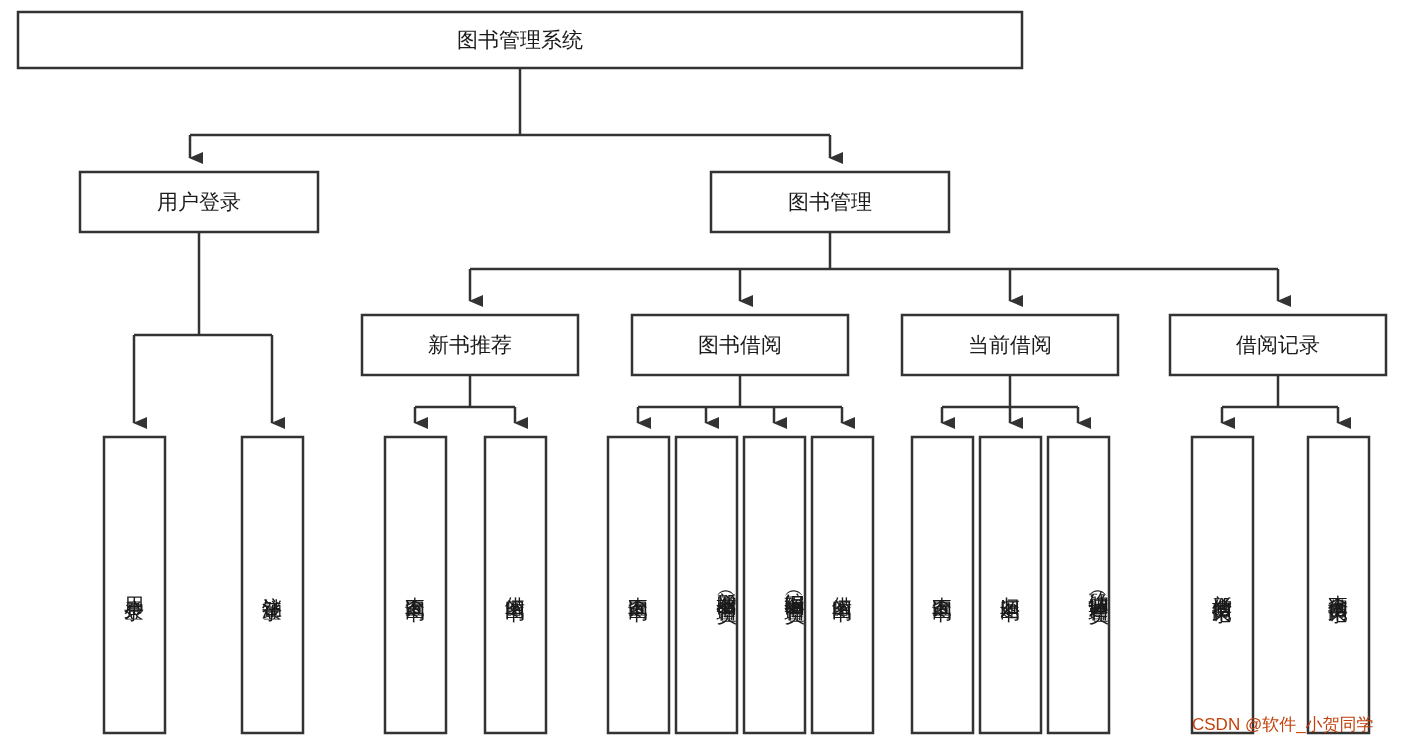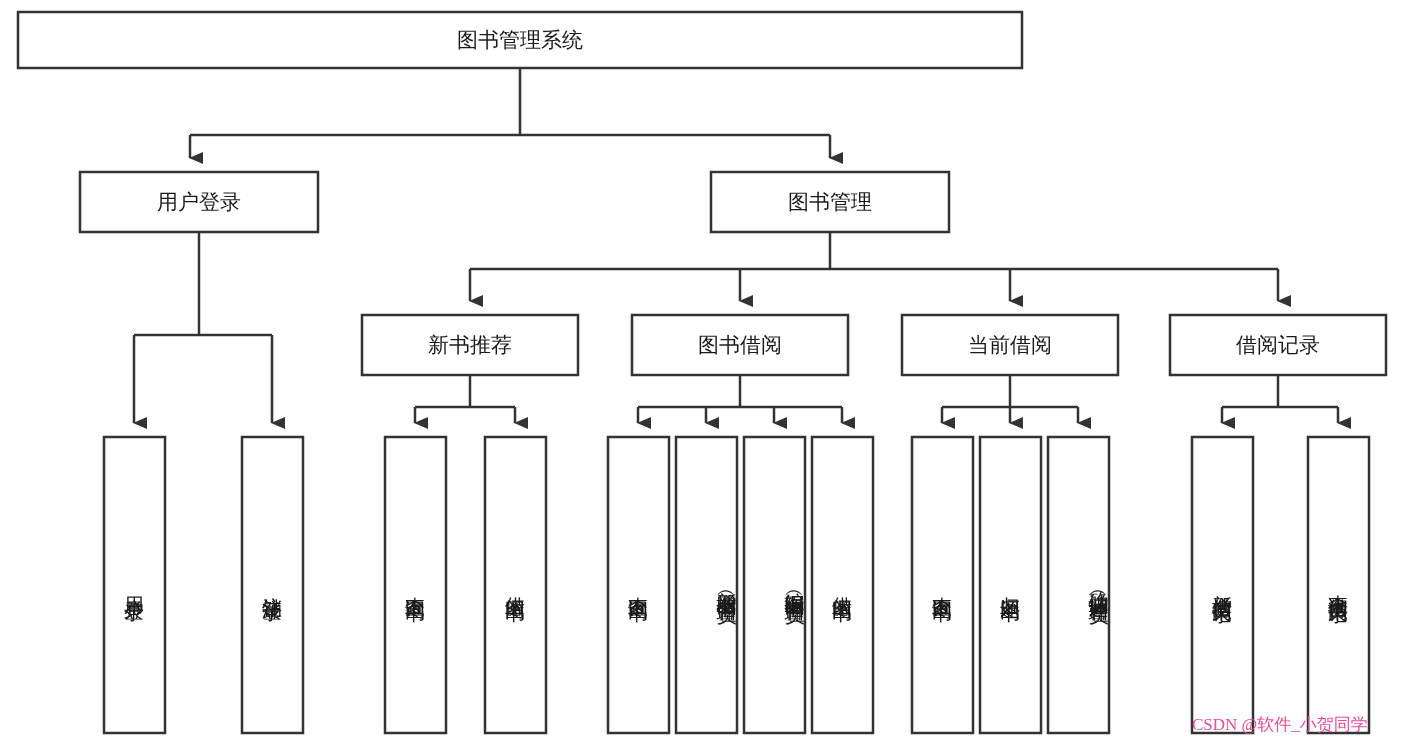--- a/index.html
+++ b/index.html
@@ -59,23 +59,23 @@
     line-height: 1;
     display: flex;
     align-items: center;
     justify-content: center;
     text-align: center;
     white-space: nowrap;
     pointer-events: none;
   }
   .watermark {
     position: absolute;
-    font-family: Liberation Serif, serif;
+    font-family: Liberation Sans, sans-serif;
     font-size: 17px;
-    color: #ec4899;
+    color: #c2410c;
     left: 1192px;
     top: 713px;
     white-space: nowrap;
   }
 </style>
 </head>
 <body>
 
 <div id="diagram-root">
 

